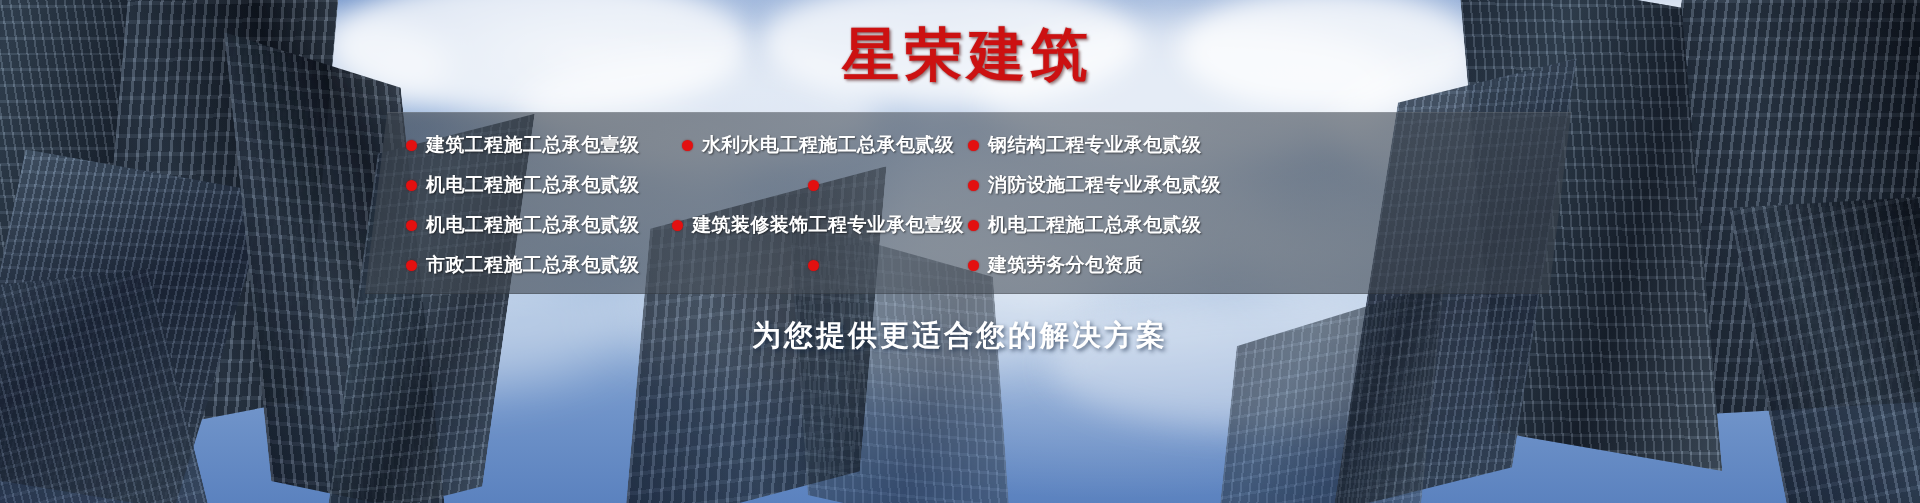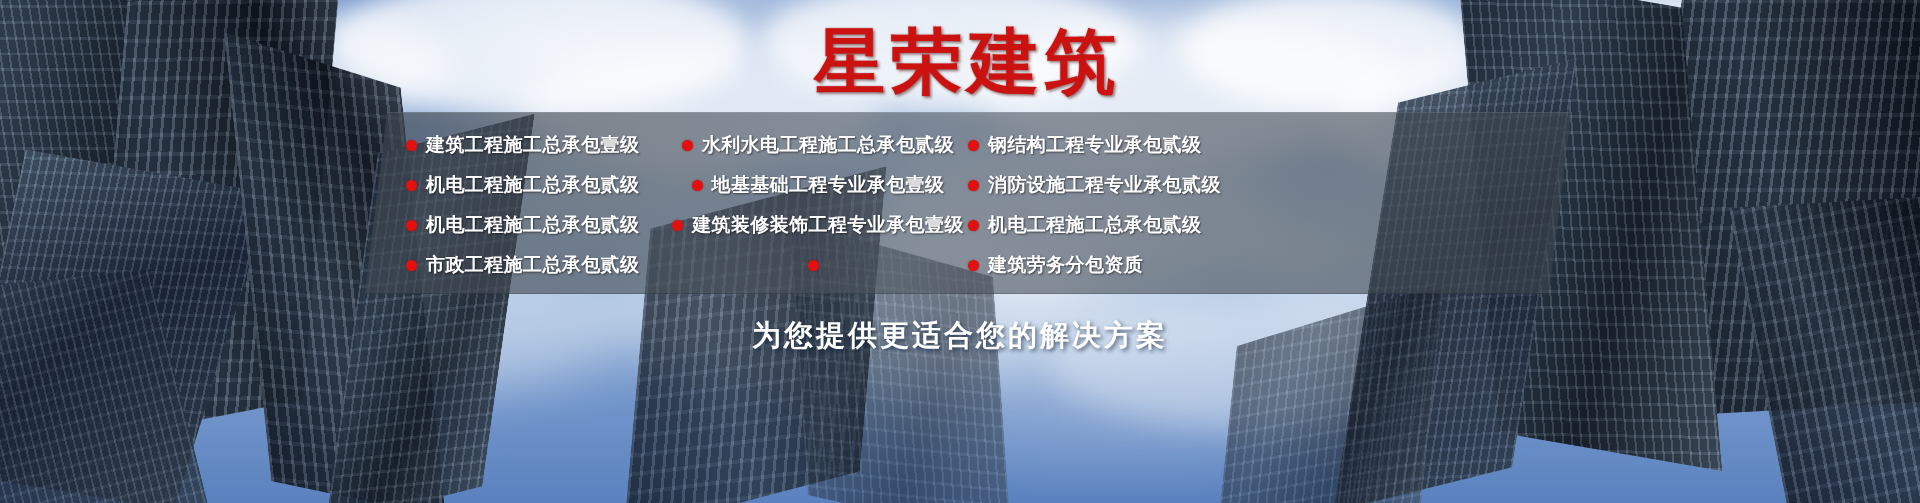--- a/index.html
+++ b/index.html
@@ -41,21 +41,21 @@
   .glass3{
     background-image:
       repeating-linear-gradient(90deg, rgba(255,255,255,.09) 0 2px, rgba(0,0,0,.22) 2px 8px),
       repeating-linear-gradient(0deg, rgba(255,255,255,.05) 0 3px, rgba(0,0,0,.12) 3px 14px),
       linear-gradient(150deg,#59708a 0%,#24324a 45%,#45586f 100%);
   }
 
   
   #title{
     position:absolute;left:0;right:0;top:26px;text-align:center;
-    font-size:71px;font-weight:bold;color:#cc1111;
+    font-size:57px;font-weight:bold;color:#cc1111;
     letter-spacing:6px;line-height:1;
     text-shadow:2px 2px 3px rgba(60,0,0,.45), 0 0 2px rgba(120,0,0,.5);
     z-index:30;
     margin-left:16px;
   }
 
   
   #panel{
     position:absolute;left:376px;top:112px;width:1184px;height:182px;
     background:linear-gradient(100deg, rgba(62,70,80,.66) 0%, rgba(78,86,96,.60) 45%, rgba(60,68,78,.62) 100%);
@@ -194,21 +194,20 @@
       </div>
     </div>
 
     <div class="col c2">
       <div class="item">
         <span class="dot"></span>
         <span class="txt">水利水电工程施工总承包贰级</span>
       </div>
       <div class="item">
         <span class="dot"></span>
-        <span class="txt">地基基础工程专业承包壹级</span>
       </div>
       <div class="item">
         <span class="dot"></span>
         <span class="txt">建筑装修装饰工程专业承包壹级</span>
       </div>
       <div class="item">
         <span class="dot"></span>
       </div>
     </div>
 

